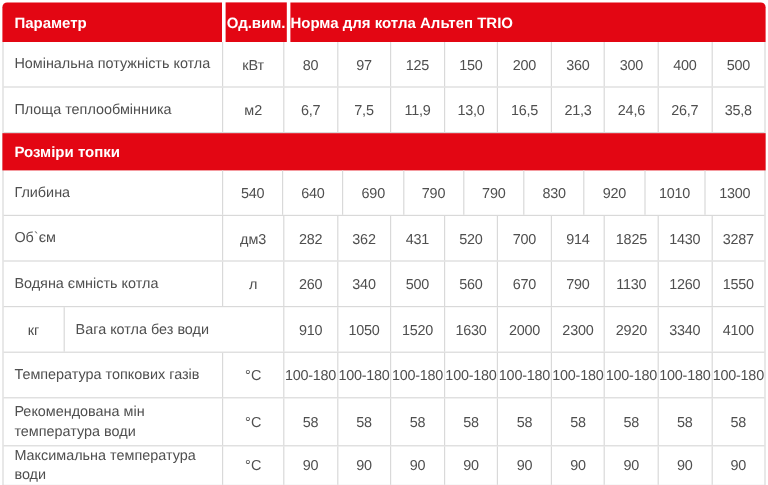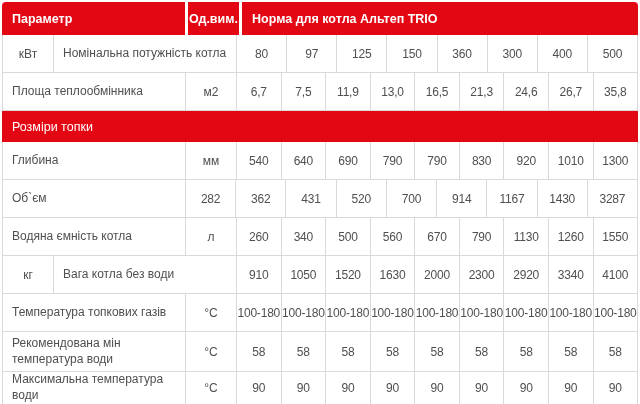--- a/index.html
+++ b/index.html
@@ -14,29 +14,29 @@
     position:absolute;left:2px;top:2px;width:636px;
   }
   
   .thead{display:flex;height:33px;}
   .hcell{
     background:var(--red);color:#ffffff;font-weight:bold;font-size:12.5px;
     display:flex;align-items:center;
   }
   .h-param{width:183px;padding-left:10px;border-radius:4px 0 0 0;margin-right:3px;}
   .h-unit{width:51px;justify-content:center;margin-right:3px;}
-  .h-norm{flex:1;padding-left:10px;border-radius:0 4px 0 0;}
+  .h-norm{flex:1;border-radius:0 4px 0 0;}
   
   .tbody{border:1px solid var(--border);border-top:none;}
   .row{display:flex;height:38px;border-bottom:1px solid var(--border);}
   .row.tall{height:40px;}
   .row.short{height:32px;border-bottom:none;}
   .row-section{
     display:flex;align-items:center;height:31px;background:var(--red);
-    color:#ffffff;font-weight:normal;font-size:12.5px;padding-left:10px;
+    color:#ffffff;font-weight:bold;font-size:12.5px;padding-left:10px;
     margin:0 -1px;border-bottom:none;
   }
   .c{display:flex;align-items:center;justify-content:center;font-size:12px;}
   .c-label{
     width:183px;justify-content:flex-start;padding-left:9px;padding-right:4px;
     border-right:1px solid var(--border);line-height:1.3;text-align:left;
   }
   .c-unit{width:51px;border-right:1px solid var(--border);}
   .c-val{flex:1 1 0;border-right:1px solid var(--border);letter-spacing:-0.2px;}
   .c-val:last-child{border-right:none;}
@@ -45,26 +45,27 @@
 <body>
 
 <div class="table-wrap">
   <div class="thead">
     <div class="hcell h-param">Параметр</div>
     <div class="hcell h-unit">Од.вим.</div>
     <div class="hcell h-norm">Норма для котла Альтеп TRIO</div>
   </div>
   <div class="tbody">
       <div class="row">
+        <div class="c c-label">Номінальна потужність котла</div>
         <div class="c c-unit">кВт</div>
-        <div class="c c-label">Номінальна потужність котла</div>
         <div class="c c-val">80</div>
         <div class="c c-val">97</div>
         <div class="c c-val">125</div>
         <div class="c c-val">150</div>
+        <div class="c c-val">200</div>
         <div class="c c-val">360</div>
         <div class="c c-val">300</div>
         <div class="c c-val">400</div>
         <div class="c c-val">500</div>
       </div>
       <div class="row">
         <div class="c c-label">Площа теплообмінника</div>
         <div class="c c-unit">м2</div>
         <div class="c c-val">6,7</div>
         <div class="c c-val">7,5</div>
@@ -72,40 +73,40 @@
         <div class="c c-val">13,0</div>
         <div class="c c-val">16,5</div>
         <div class="c c-val">21,3</div>
         <div class="c c-val">24,6</div>
         <div class="c c-val">26,7</div>
         <div class="c c-val">35,8</div>
       </div>
       <div class="row-section">Розміри топки</div>
       <div class="row">
         <div class="c c-label">Глибина</div>
-        <div class="c c-unit">мм</div>
         <div class="c c-val">540</div>
         <div class="c c-val">640</div>
         <div class="c c-val">690</div>
         <div class="c c-val">790</div>
         <div class="c c-val">790</div>
         <div class="c c-val">830</div>
         <div class="c c-val">920</div>
         <div class="c c-val">1010</div>
         <div class="c c-val">1300</div>
       </div>
       <div class="row">
         <div class="c c-label">Об`єм</div>
+        <div class="c c-unit">дм3</div>
         <div class="c c-val">282</div>
         <div class="c c-val">362</div>
         <div class="c c-val">431</div>
         <div class="c c-val">520</div>
         <div class="c c-val">700</div>
         <div class="c c-val">914</div>
-        <div class="c c-val">1167</div>
+        <div class="c c-val">1825</div>
         <div class="c c-val">1430</div>
         <div class="c c-val">3287</div>
       </div>
       <div class="row">
         <div class="c c-label">Водяна ємність котла</div>
         <div class="c c-unit">л</div>
         <div class="c c-val">260</div>
         <div class="c c-val">340</div>
         <div class="c c-val">500</div>
         <div class="c c-val">560</div>

